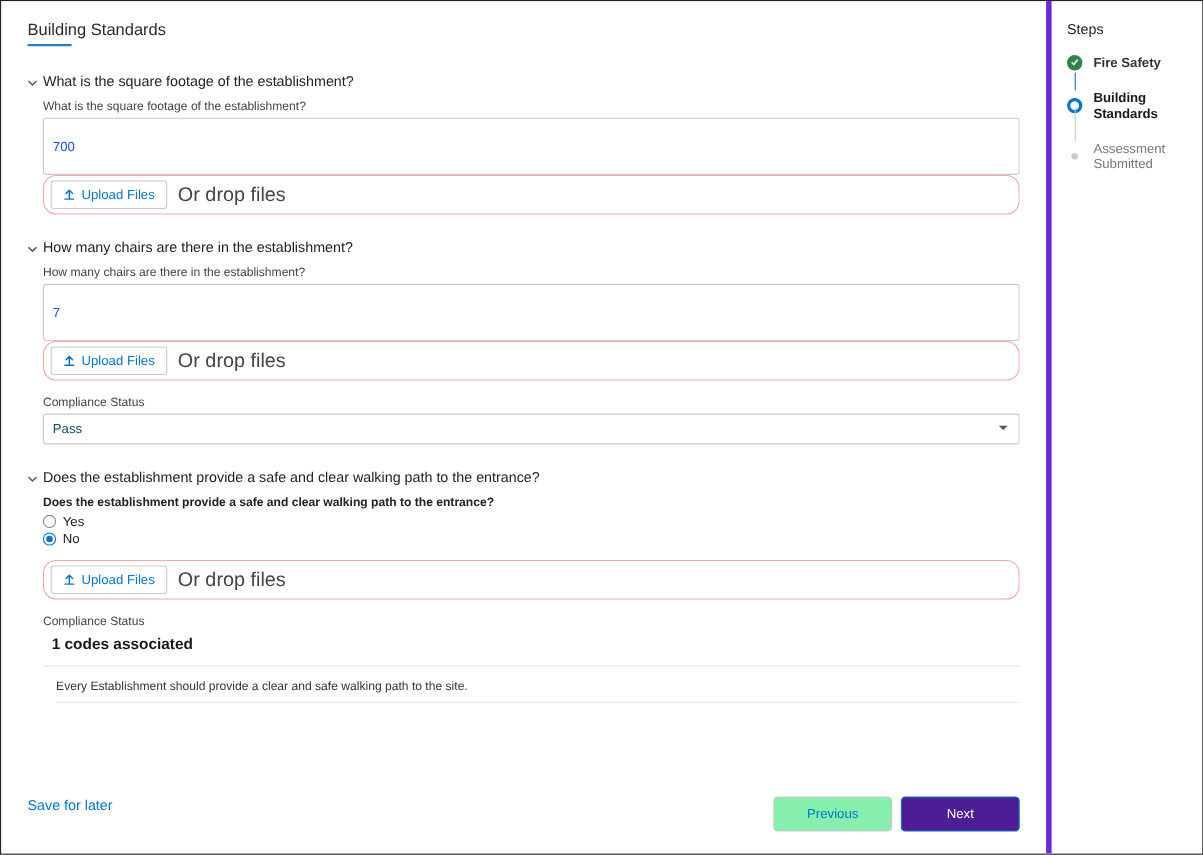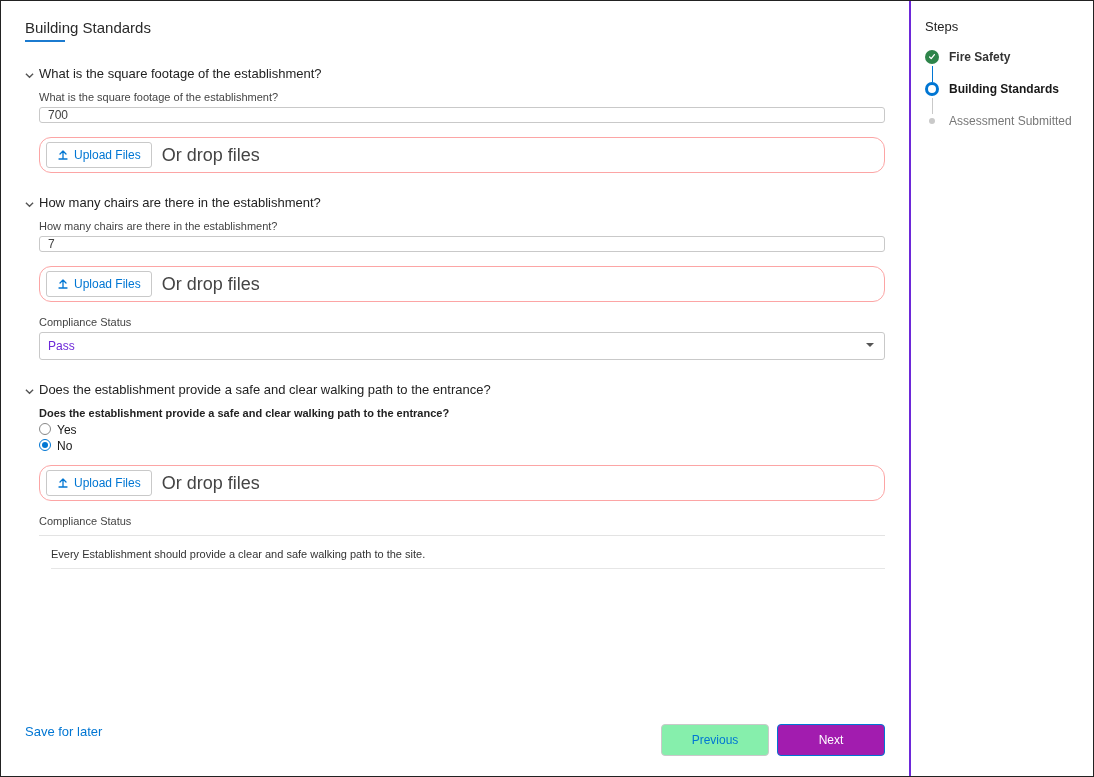--- a/index.html
+++ b/index.html
@@ -14,22 +14,22 @@
     font-size: 12px;
   }
   .main {
     flex: 1;
     padding: 18px 24px 20px 24px;
     display: flex;
     flex-direction: column;
     overflow: hidden;
   }
   .sidebar {
-    width: 184px;
-    border-left: 2px solid #6d28d9;
+    width: 142px;
+    border-left: 5px solid #6d28d9;
     padding: 18px 10px 18px 14px;
   }
   .page-title {
     font-size: 15px;
     font-weight: 400;
     color: #2a2a2a;
     margin-bottom: 4px;
   }
   .title-underline {
     width: 40px;
@@ -61,25 +61,24 @@
     font-size: 11px;
     color: #444;
     margin-bottom: 4px;
     display: block;
   }
   .field-label.bold { font-weight: 600; color: #222; }
   .text-input {
     width: 100%;
     border: 1px solid #c9c9c9;
     border-radius: 3px;
-    padding: 0 8px;
-    font-size: 12px;
-    color: #404040;
-    background: #fff;
-    margin-bottom: 14px;
+    padding: 18px 8px;
+    font-size: 12px;
+    color: #1d4ed8;
+    background: #fff;
   }
   .upload-row {
     display: flex;
     align-items: stretch;
     border: 1px solid #fca5a5;
     border-radius: 12px;
     margin-bottom: 14px;
   }
   .upload-btn {
     display: inline-flex;
@@ -106,32 +105,32 @@
     position: relative;
     width: 100%;
     margin-bottom: 14px;
   }
   .select-input {
     width: 100%;
     border: 1px solid #c9c9c9;
     border-radius: 3px;
     padding: 6px 8px;
     font-size: 12px;
-    color: #6d28d9;
+    color: #0c4a6e;
     background: #fff;
     cursor: pointer;
   }
   .select-caret {
     position: absolute;
     right: 10px; top: 50%;
     transform: translateY(-50%);
     pointer-events: none;
   }
   .radio-group { margin: 2px 0 12px 0; }
-  .radio-row { display: flex; align-items: flex-start; gap: 6px; font-size: 12px; margin: 2px 0; }
+  .radio-row { display: flex; align-items: center; gap: 6px; font-size: 12px; margin: 2px 0; }
   .radio {
     width: 12px; height: 12px; border: 1px solid #888; border-radius: 50%;
     display: inline-flex; align-items: center; justify-content: center;
     background: #fff;
   }
   .radio.checked { border-color: #0176d3; }
   .radio.checked::after {
     content: ""; width: 6px; height: 6px; background: #0176d3; border-radius: 50%;
   }
   .codes-heading {
@@ -165,21 +164,21 @@
     font-size: 12px;
     cursor: pointer;
     margin-left: 8px;
   }
   .btn-secondary {
     background: #86efac;
     color: #0176d3;
     border: 1px solid #c9c9c9;
   }
   .btn-primary {
-    background: #a21caf;
+    background: #4c1d95;
     color: #fff;
     border: 1px solid #0176d3;
   }
   .steps-title { font-size: 13px; color: #222; margin-bottom: 16px; }
   .step-row {
     display: flex; align-items: center; gap: 10px;
     font-size: 12px; color: #333; margin-bottom: 8px;
     position: relative;
   }
   .step-line {
@@ -297,20 +296,21 @@
             <svg viewBox="0 0 12 12" width="12" height="12">
                 <path d="M6 9V2M3 5l3-3 3 3M2 10h8" stroke="#0176d3" stroke-width="1.3" fill="none" stroke-linecap="round" stroke-linejoin="round"></path>
               </svg>
           </span>
           <span>Upload Files</span>
         </button>
         <span class="drop-text">Or drop files</span>
       </div>
       <label class="field-label">Compliance Status</label>
 
+      <div class="codes-heading">1 codes associated</div>
       <div class="codes-divider"></div>
       <div class="code-desc">Every Establishment should provide a clear and safe walking path to the site.</div>
       <div class="code-bottom-line"></div>
     </div>
 
   </div>
 
   <div class="footer">
     <span class="save-link">Save for later</span>
     <span class="footer-spacer"></span>

